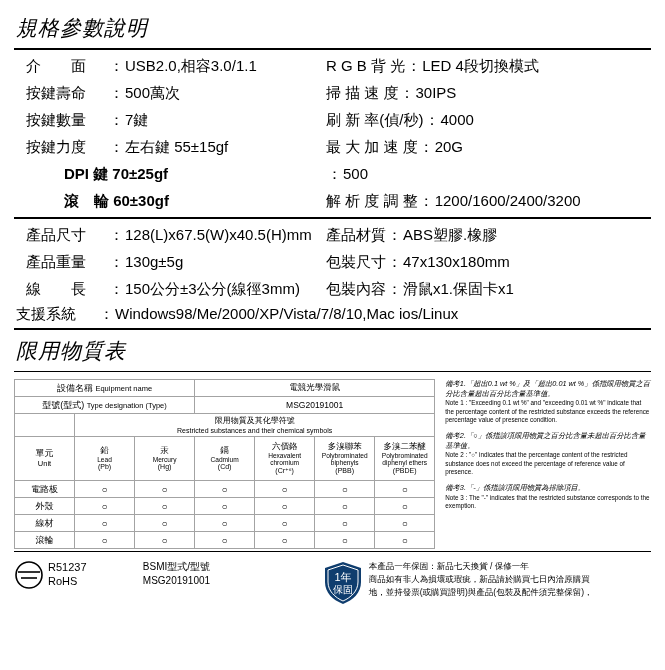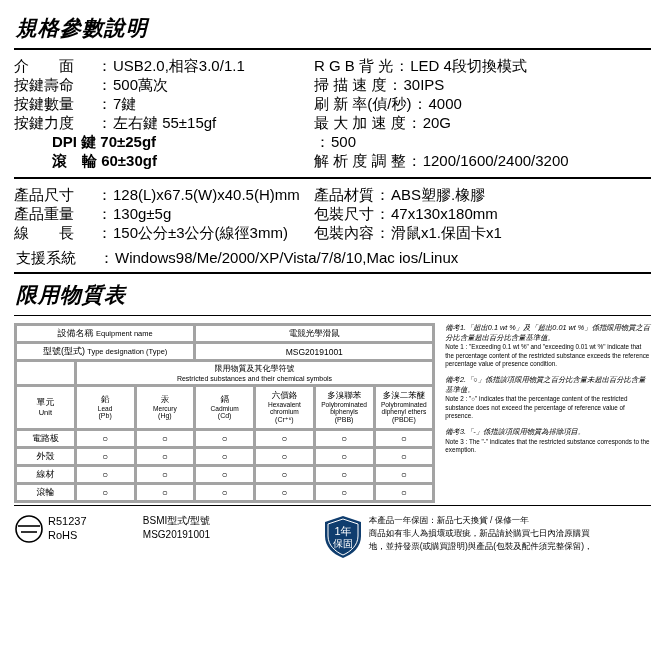--- a/index.html
+++ b/index.html
@@ -9,35 +9,35 @@
     height: 670px;
     background: #ffffff;
     font-family: "Liberation Sans", "DejaVu Sans", sans-serif;
     color: #000000;
     overflow: hidden;
   }
   .page { position: relative; width: 665px; height: 670px; padding: 10px 14px 0 14px; }
 
   h1.section-title {
     font-size: 21px;
-    font-weight: bold;
+    font-weight: normal;
     font-style: italic;
     margin: 4px 0 6px 2px;
     letter-spacing: 1px;
   }
   .rule { border: none; border-top: 2px solid #000; margin: 2px 0 7px 0; }
   .rule.thin { border-top: 1px solid #000; }
 
   
   .spec-grid {
     display: grid;
     grid-template-columns: 300px 1fr;
-    row-gap: 0;
+    row-gap: 8px;
     font-size: 15px;
-    margin: 0 0 6px 0;
+    margin: 0 0 6px 12px;
   }
   .spec-cell { display: flex; align-items: baseline; white-space: nowrap; }
   .colon { margin: 0 1px; }
   .val { }
 
   
   .jl {
     display: inline-flex;
     justify-content: space-between;
     font-size: 15px;
@@ -50,21 +50,21 @@
 
   
   .rohs-wrap { display: flex; gap: 6px; margin-top: 6px; }
   table.rohs {
     border-collapse: collapse;
     width: 432px;
     font-size: 8px;
     table-layout: fixed;
   }
   table.rohs th, table.rohs td {
-    border: 3px solid #a3a3a3;
+    border: 1px solid #a3a3a3;
     text-align: center;
     vertical-align: middle;
     padding: 1px 0;
   }
   .eq-head { font-size: 8.5px; height: 17px; }
   .eq-head .cn { font-size: 9px; }
   .eq-head .en { font-size: 7.5px; }
   .restrict-row td { height: 15px; font-size: 8px; }
   .restrict-row .en { font-size: 7px; }
   .unit-cell { width: 52px; font-size: 9px; line-height: 1.15; }

